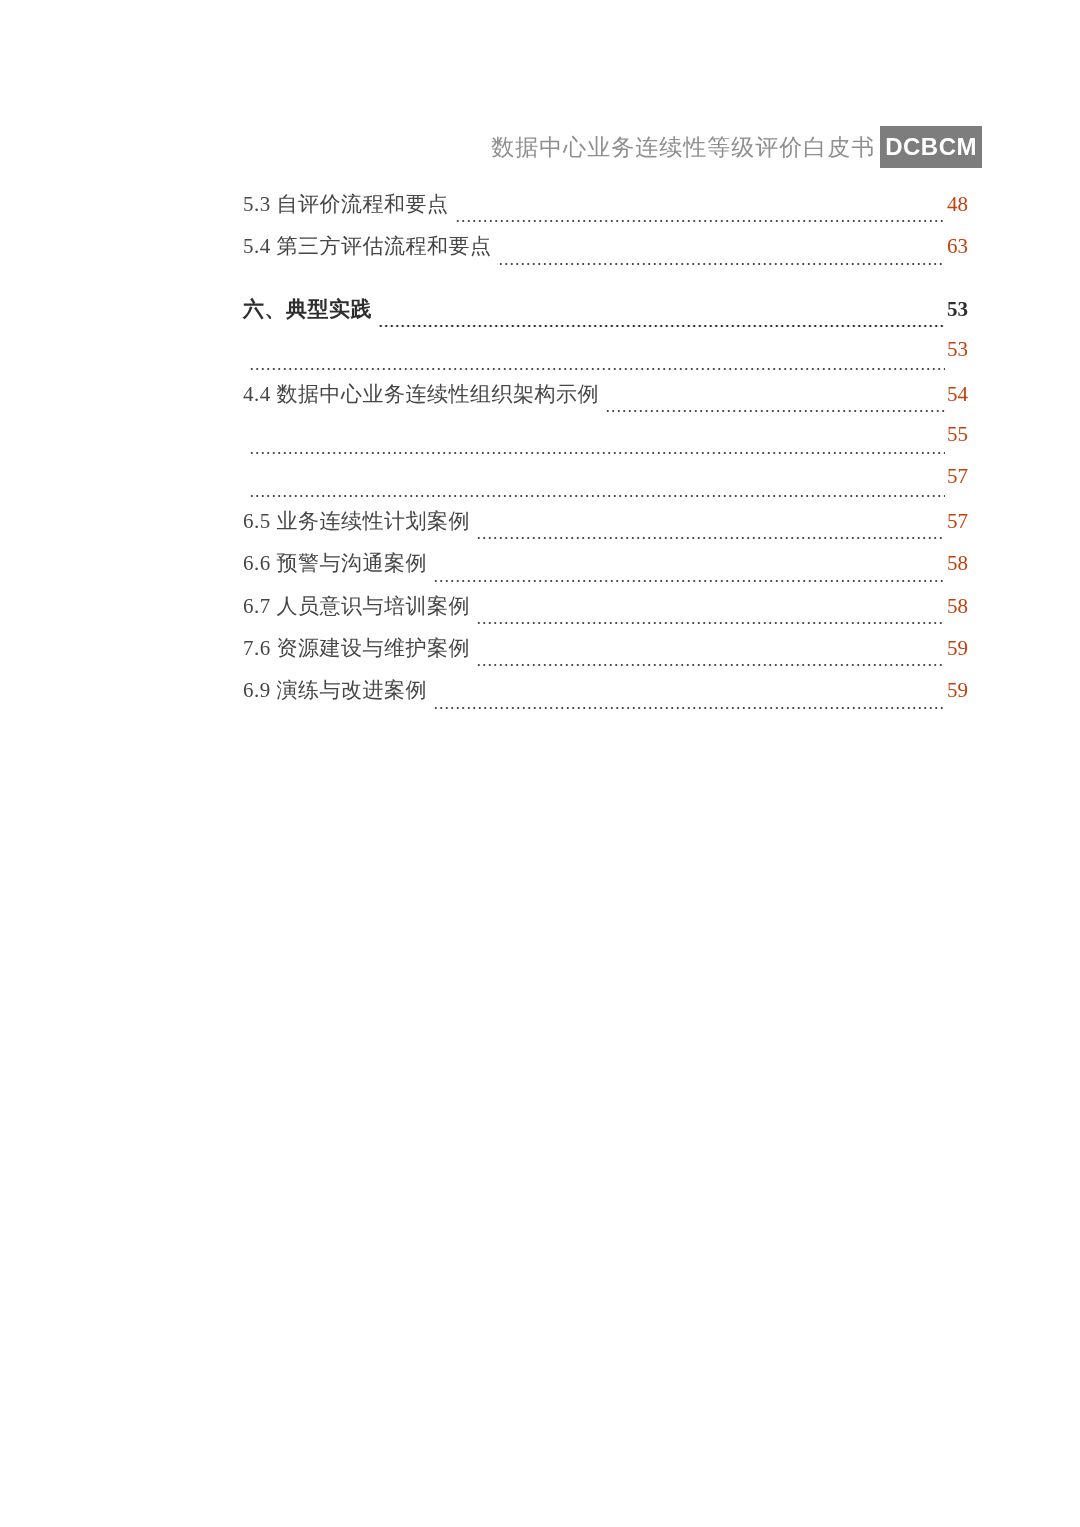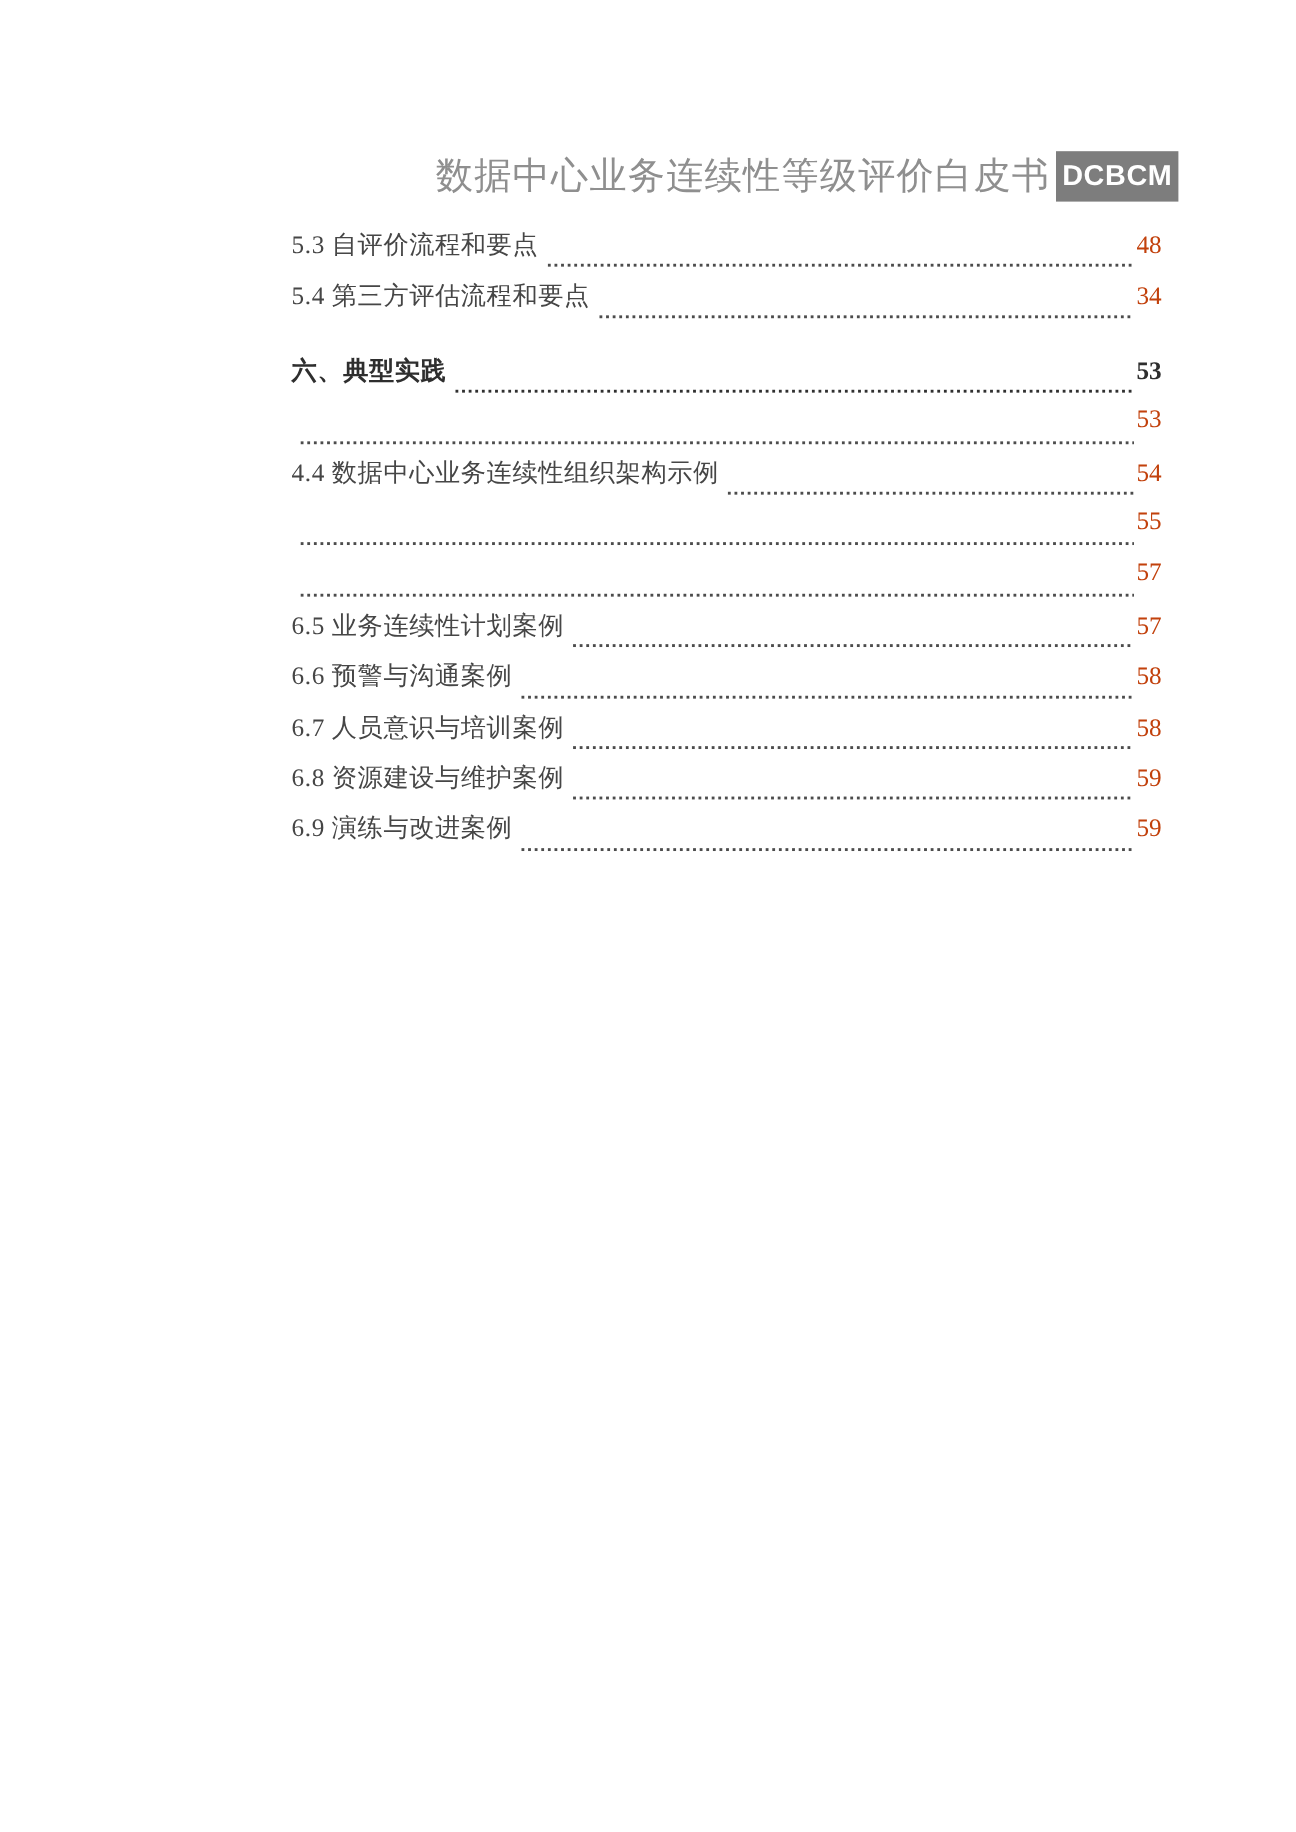--- a/index.html
+++ b/index.html
@@ -19,21 +19,21 @@
   
   .doc-header {
     position: absolute;
     top: 126px;
     right: 98px;
     display: flex;
     align-items: center;
   }
   .doc-header-title {
     font-family: "Liberation Sans", "DejaVu Sans", sans-serif;
-    font-size: 31px;
+    font-size: 23px;
     color: #8f8f8f;
     letter-spacing: 1px;
     line-height: 42px;
     margin-right: 5px;
   }
   .doc-header-badge {
     font-family: "Liberation Sans", "DejaVu Sans", sans-serif;
     font-size: 24px;
     font-weight: bold;
     color: #ffffff;
@@ -105,21 +105,21 @@
 
   <div class="toc">
       <div class="toc-row">
       <span class="toc-label">5.3 自评价流程和要点</span>
       <span class="leader"></span>
       <span class="toc-page">48</span>
     </div>
       <div class="toc-row">
       <span class="toc-label">5.4 第三方评估流程和要点</span>
       <span class="leader"></span>
-      <span class="toc-page">34</span>
+      <span class="toc-page">63</span>
     </div>
       <div class="toc-row bold gap-before">
       <span class="toc-label">六、典型实践</span>
       <span class="leader"></span>
       <span class="toc-page">53</span>
     </div>
       <div class="toc-row">
       <span class="leader"></span>
       <span class="toc-page">53</span>
     </div>
@@ -145,21 +145,21 @@
       <span class="toc-label">6.6 预警与沟通案例</span>
       <span class="leader"></span>
       <span class="toc-page">58</span>
     </div>
       <div class="toc-row">
       <span class="toc-label">6.7 人员意识与培训案例</span>
       <span class="leader"></span>
       <span class="toc-page">58</span>
     </div>
       <div class="toc-row">
-      <span class="toc-label">6.8 资源建设与维护案例</span>
+      <span class="toc-label">7.6 资源建设与维护案例</span>
       <span class="leader"></span>
       <span class="toc-page">59</span>
     </div>
       <div class="toc-row">
       <span class="toc-label">6.9 演练与改进案例</span>
       <span class="leader"></span>
       <span class="toc-page">59</span>
     </div>
     </div>
 

